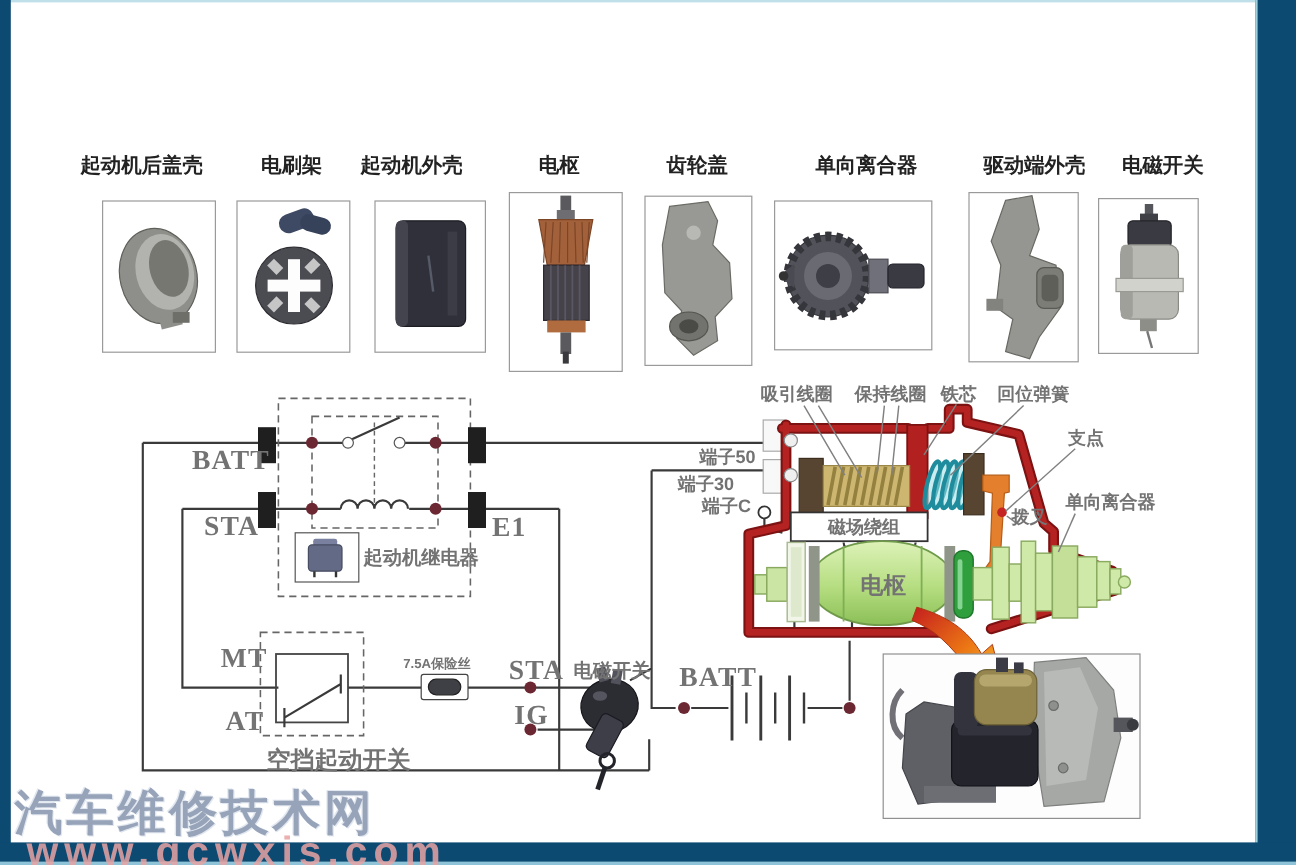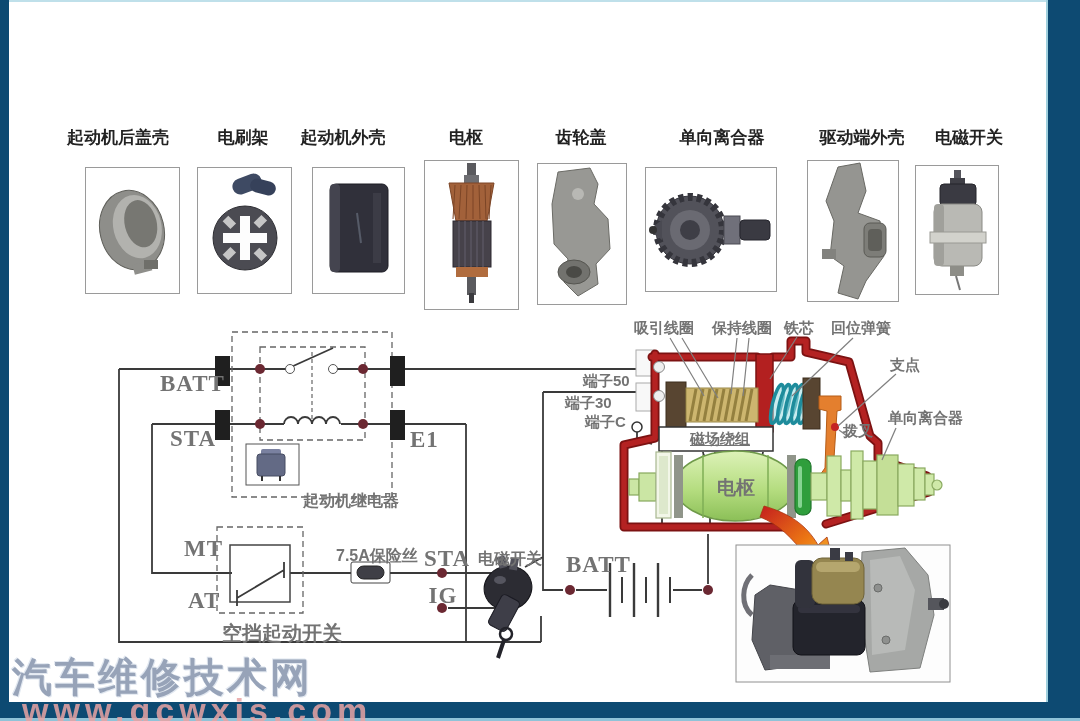--- a/index.html
+++ b/index.html
@@ -322,40 +322,40 @@
       <rect x="928" y="598" width="16" height="12" fill="#55565c"></rect>
       <circle cx="944" cy="604" r="5" fill="#3a3b40"></circle>
       <circle cx="878" cy="588" r="4" fill="#8e908e" stroke="#6a6c6a"></circle>
       <circle cx="886" cy="640" r="4" fill="#8e908e" stroke="#6a6c6a"></circle>
     </g>
   </svg>
 
   <div class="lbl serif" style="left:160px;top:371px;width:56px;text-align:right;">BATT</div>
   <div class="lbl serif" style="left:162px;top:426px;width:54px;text-align:right;">STA</div>
   <div class="lbl serif" style="left:410px;top:427px;width:40px;">E1</div>
-  <div class="lbl" style="left:303px;top:455px;width:110px;font-size:16px;margin-top:36px;">起动机继电器</div>
+  <div class="lbl" style="left:303px;top:455px;width:110px;font-size:16px;">起动机继电器</div>
 
   <div class="lbl serif" style="left:184px;top:536px;width:32px;">MT</div>
   <div class="lbl serif" style="left:188px;top:588px;width:30px;text-align:right;">AT</div>
   <div class="lbl" style="left:222px;top:620px;width:112px;font-size:20px;">空挡起动开关</div>
-  <div class="lbl" style="left:336px;top:546px;width:92px;font-size:16px;">7.5A保险丝</div>
+  <div class="lbl" style="left:336px;top:546px;width:92px;font-size:11px;">7.5A保险丝</div>
   <div class="lbl serif" style="left:424px;top:546px;width:40px;">STA</div>
   <div class="lbl serif" style="left:428px;top:583px;width:30px;text-align:center;">IG</div>
   <div class="lbl" style="left:478px;top:549px;width:80px;font-size:16px;">电磁开关</div>
   <div class="lbl serif" style="left:566px;top:552px;width:56px;">BATT</div>
 
   <div class="lbl" style="left:583px;top:372px;width:50px;">端子50</div>
   <div class="lbl" style="left:565px;top:394px;width:50px;">端子30</div>
   <div class="lbl" style="left:585px;top:413px;width:48px;">端子C</div>
   <div class="lbl" style="left:634px;top:319px;width:66px;">吸引线圈</div>
   <div class="lbl" style="left:712px;top:319px;width:66px;">保持线圈</div>
   <div class="lbl" style="left:784px;top:319px;width:38px;">铁芯</div>
   <div class="lbl" style="left:831px;top:319px;width:66px;">回位弹簧</div>
   <div class="lbl" style="left:890px;top:356px;width:38px;">支点</div>
   <div class="lbl" style="left:843px;top:422px;width:36px;">拨叉</div>
   <div class="lbl" style="left:888px;top:409px;width:82px;">单向离合器</div>
-  <div class="lbl c" style="left:661px;top:430px;width:118px;text-decoration:underline;">磁场绕组</div>
+  <div class="lbl c" style="left:661px;top:430px;width:118px;">磁场绕组</div>
   <div class="lbl c" style="left:710px;top:475px;width:52px;font-size:19px;">电枢</div>
 
   <div class="wm-name">汽车维修技术网</div>
   <div class="wm-url">www.qcwxjs.com</div>
 
 </div>
 
 </body></html>

